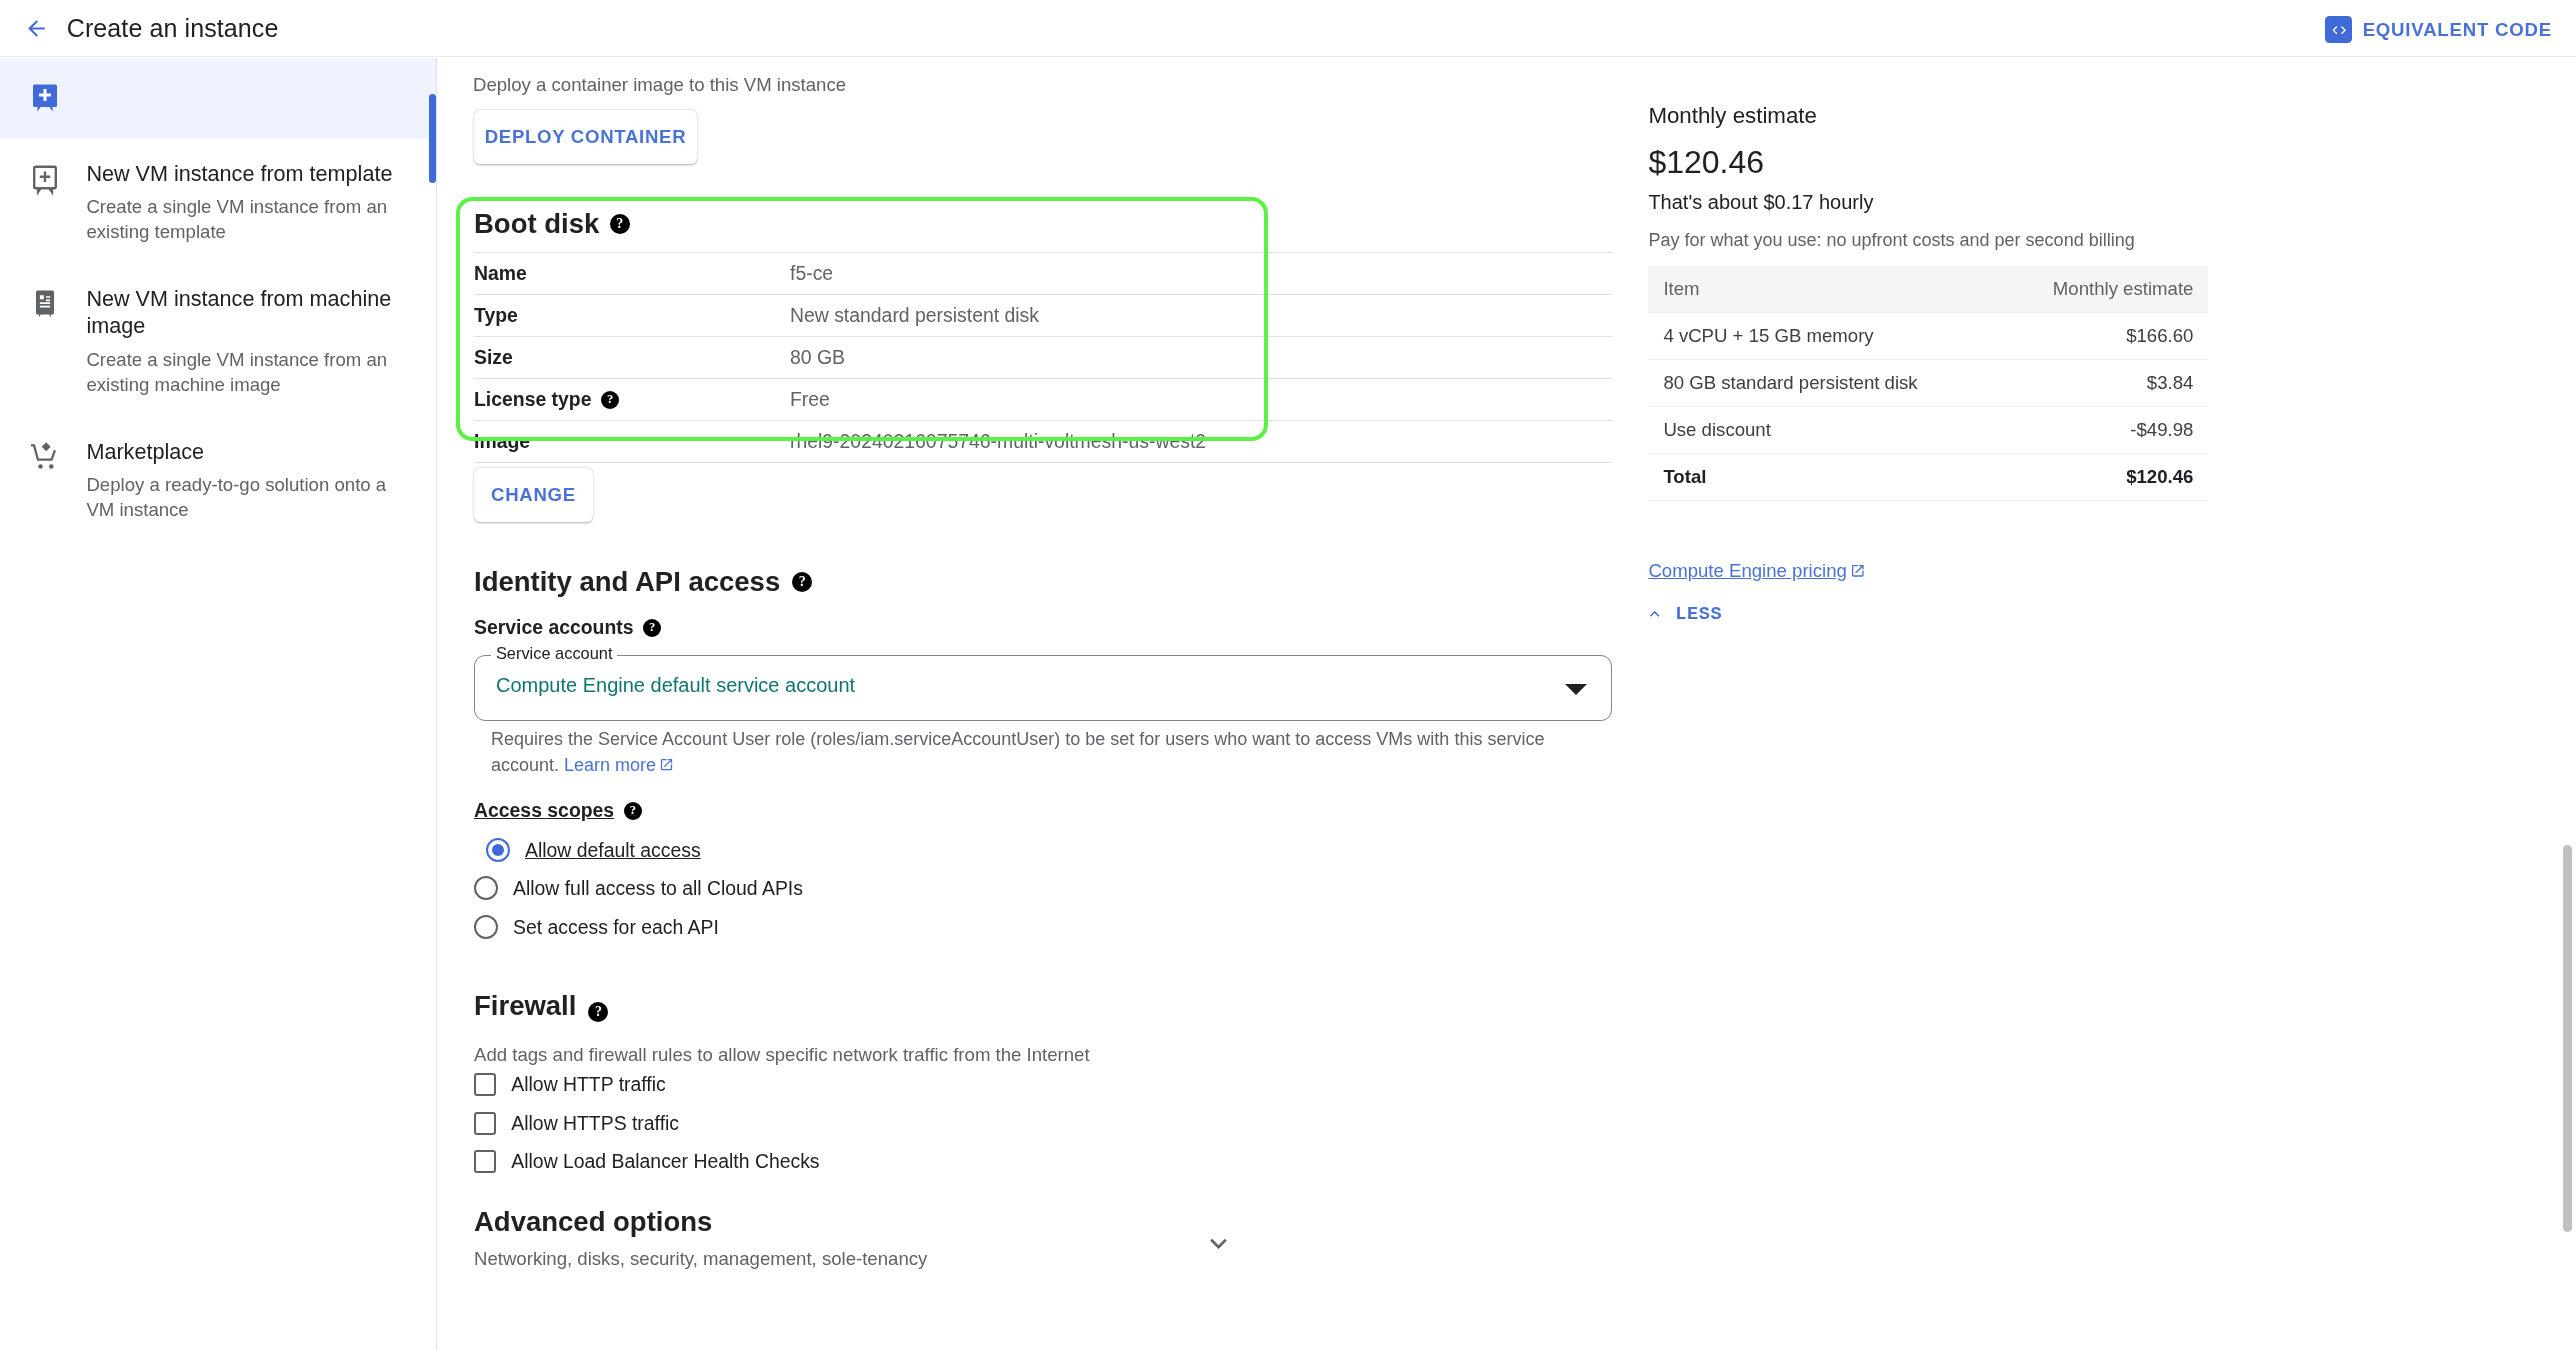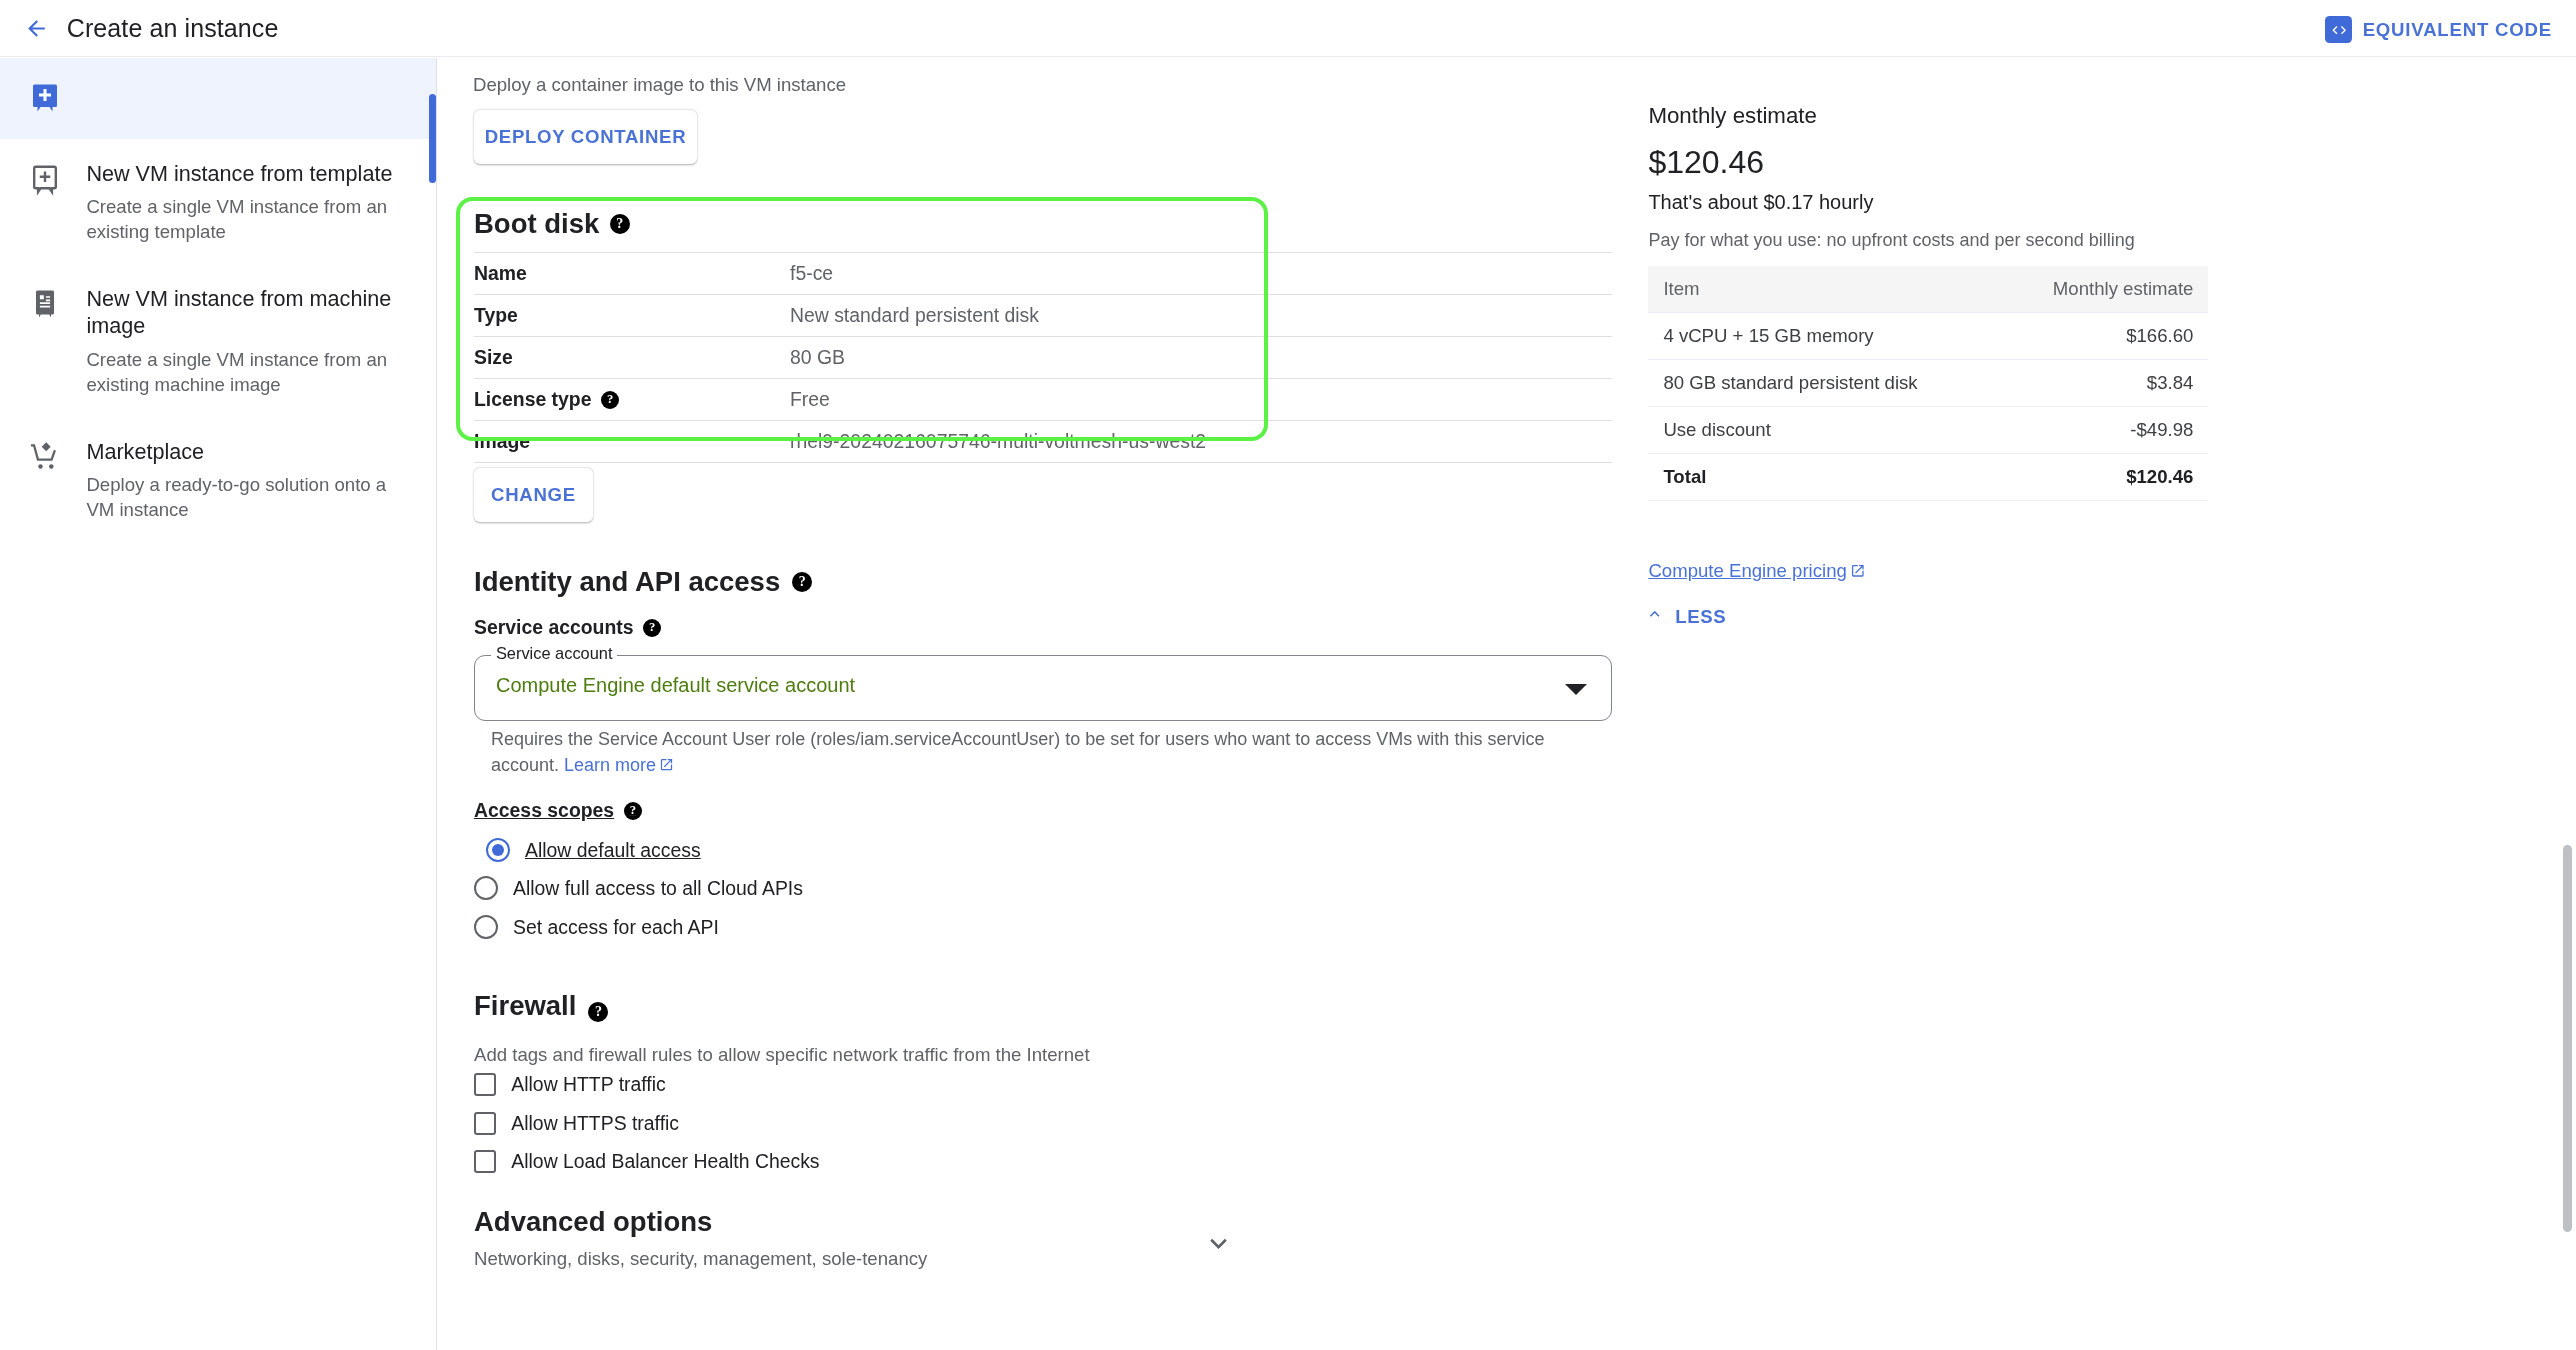--- a/index.html
+++ b/index.html
@@ -123,21 +123,21 @@
   
   .select-outline {
     position: absolute; left: 474px; top: 655px; width: 1138px; height: 66px;
     border: 1.5px solid #80868b; border-radius: 11px; cursor: pointer;
   }
   .select-legend {
     position: absolute; left: 16.4px; top: -12px; background: #fff; padding: 0 4.5px;
     font-size: 16.4px; color: #202124; font-weight: 400;
   }
   .select-value {
-    position: absolute; left: 21px; top: 18px; font-size: 20px; color: #4d7c0f;
+    position: absolute; left: 21px; top: 18px; font-size: 20px; color: #0f766e;
   }
   .select-caret {
     position: absolute; right: 24px; top: 28px;
     width: 0; height: 0; border-left: 11.2px solid transparent;
     border-right: 11.2px solid transparent; border-top: 11.2px solid #202124;
   }
   .helper {
     position: absolute; left: 491px; top: 727px; width: 1072px;
     font-size: 18px; color: #5f6368; line-height: 1.42;
   }
@@ -202,23 +202,24 @@
   .price-table tr.total td { font-weight: 700; color: #202124; }
   .price-table tr:last-child td { border-bottom: 0.7px solid #eceff1; }
   .discount { color: #137333; }
 
   .ce-pricing {
     position: absolute; left: 19.4px; top: 502px;
     font-size: 18.6px; color: #4a72d6; text-decoration: underline; cursor: pointer;
   }
   .less-btn {
     position: absolute; left: 16.4px; top: 546px;
-    display: flex; align-items: flex-end; gap: 10.4px;
+    display: flex; align-items: flex-start; gap: 10.4px;
     font-size: 18.6px; color: #4a72d6; font-weight: 600; letter-spacing: 0.6px;
     cursor: pointer;
+    font-family: Liberation Mono, monospace;
   }
 
   
   .vscroll {
     position: absolute; right: 4.5px; top: 845px; width: 9px; height: 387px;
     background: #bdc1c6; border-radius: 4.5px; cursor: pointer;
   }
 </style>
 </head>
 <body>

